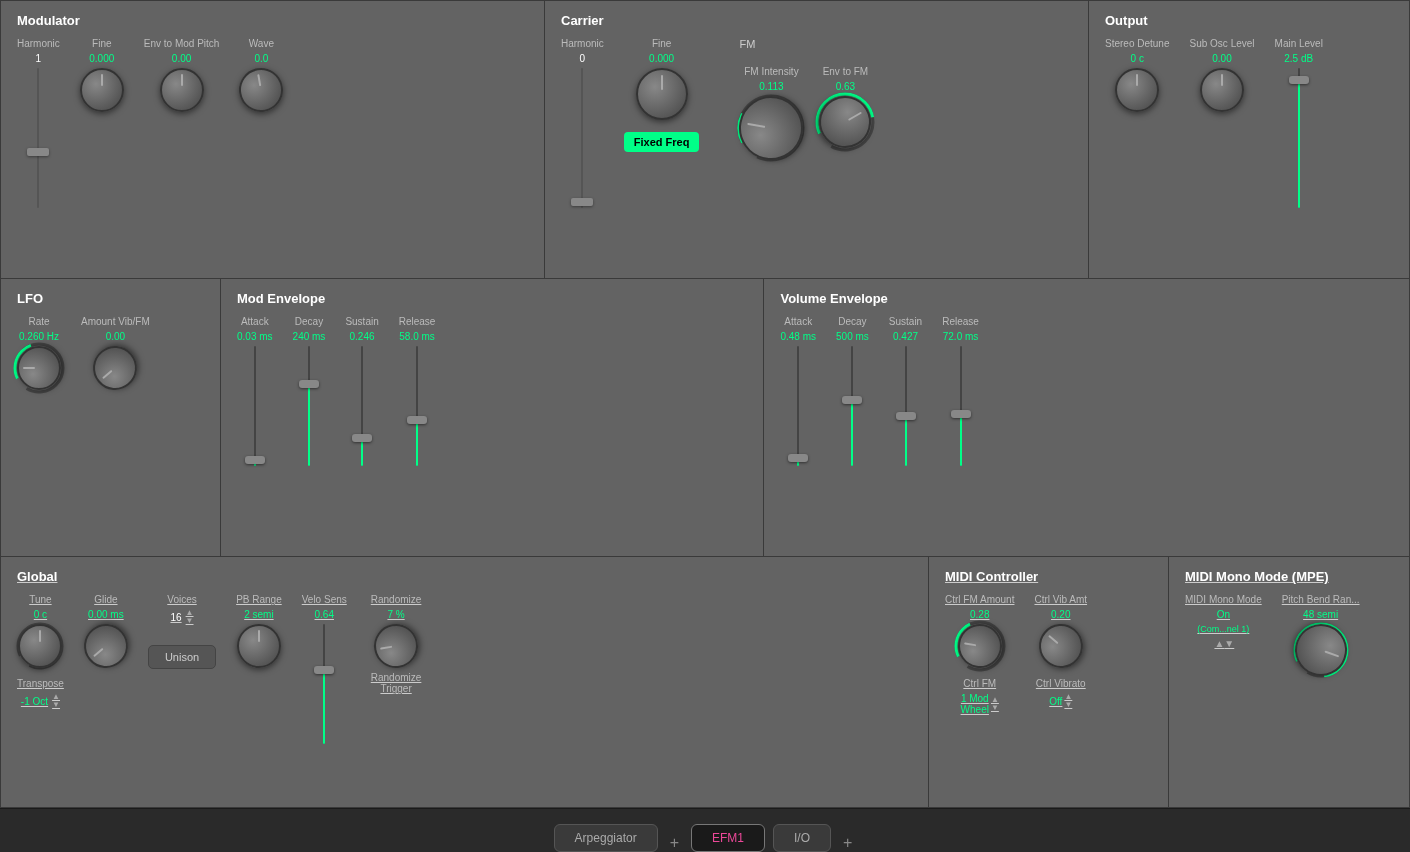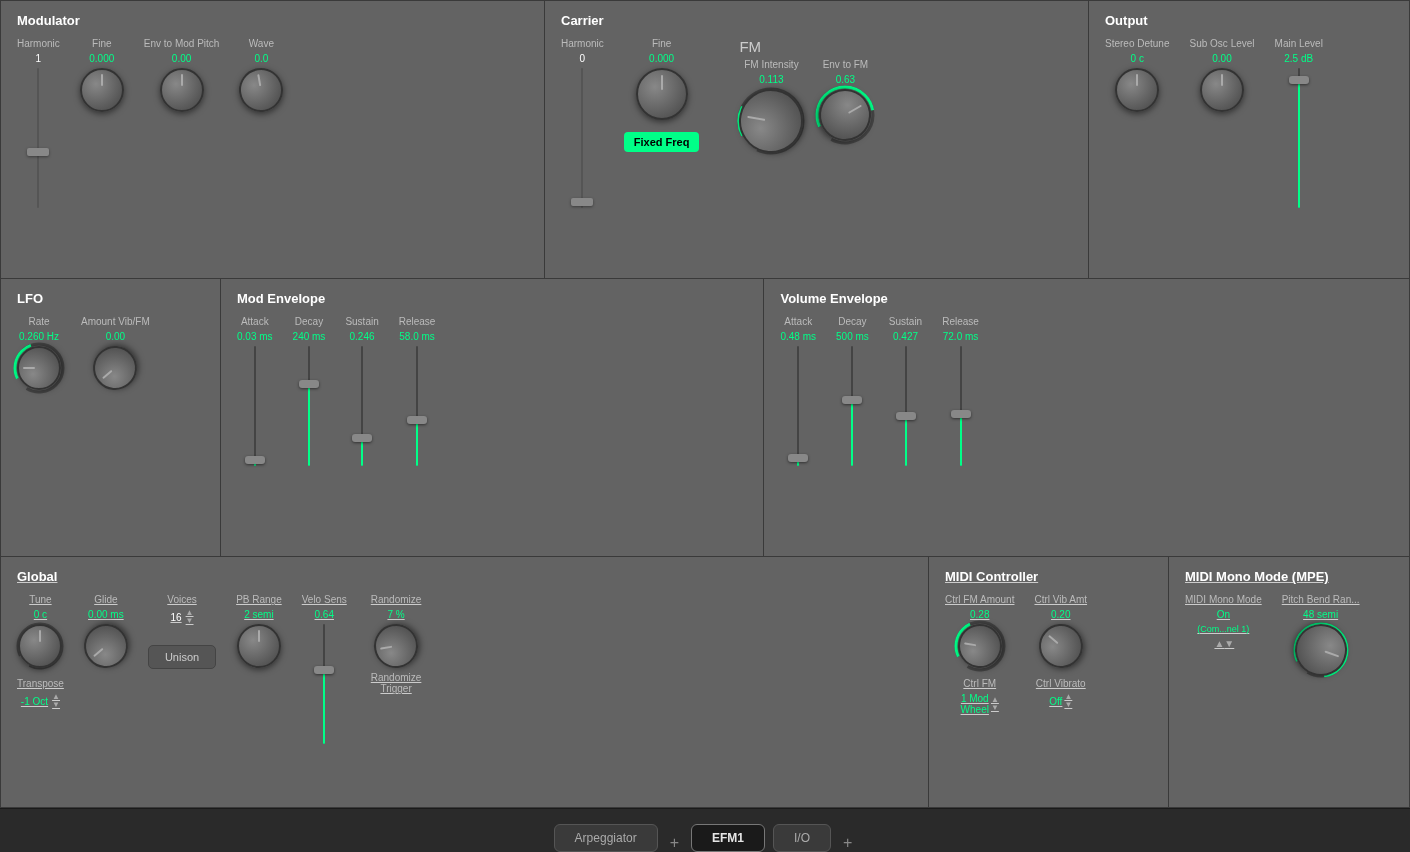--- a/index.html
+++ b/index.html
@@ -247,23 +247,22 @@
       color: #aaa;
       border: 1px solid #555;
       padding: 6px 20px;
       border-radius: 6px;
       font-size: 12px;
       cursor: pointer;
     }
 
     .tab-btn.active {
       background: #1a1a1a;
-      color: #e5e5e5;
+      color: #ec4899;
       border-color: #777;
-      font-weight: bold;
     }
 
     .tab-plus {
       color: #888;
       font-size: 16px;
       cursor: pointer;
       padding: 0 4px;
       background: none;
       border: none;
     }
@@ -287,22 +286,22 @@
     }
 
     .randomize-trigger {
       color: #bbb;
       font-size: 10px;
       text-align: center;
     }
 
     .fm-label {
       color: #ccc;
-      font-size: 15px;
-      margin-bottom: 4px;
+      font-size: 11px;
+      margin-bottom: 16px;
     }
 
     .dropdown-value {
       color: #00ff88;
       font-size: 10px;
       text-align: center;
     }
 
     .stepper-arrows {
       display: flex;

